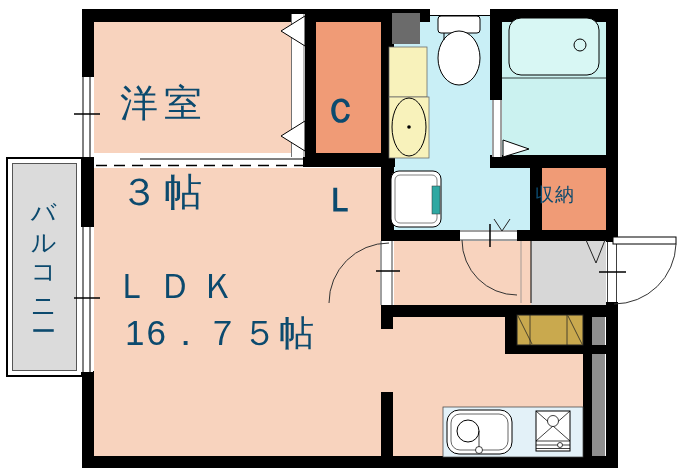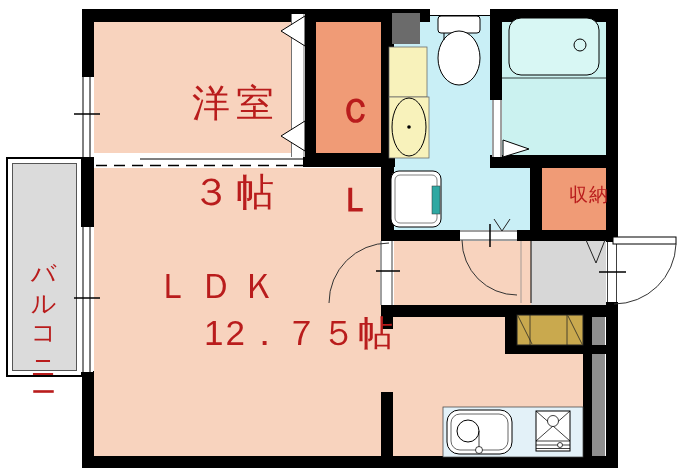--- a/index.html
+++ b/index.html
@@ -1,20 +1,20 @@
 <!DOCTYPE html>
 <html><head>
 <meta charset="utf-8">
 <style>
   html,body{margin:0;padding:0;background:#fff;}
   .canvas{position:relative;width:680px;height:471px;background:#ffffff;overflow:hidden;
           font-family:"Liberation Sans","DejaVu Sans",sans-serif;}
   .abs{position:absolute;}
   .wall{position:absolute;background:#000;}
-  .lbl{position:absolute;color:#b91c1c;text-align:right;white-space:pre-line;}
+  .lbl{position:absolute;color:#0c4a6e;text-align:left;white-space:pre-line;}
   svg.overlay{position:absolute;left:0;top:0;pointer-events:none;}
 </style>
 </head>
 <body>
 
 <div class="canvas">
 
   <div class="abs" style="left:94px;top:22px;width:209px;height:135px;background:#F8D3BE;"></div>
   <div class="abs" style="left:94px;top:153px;width:209px;height:15px;background:#fff;"></div>
   <div class="abs" style="left:316px;top:22px;width:65px;height:131px;background:#F09B76;"></div>
@@ -186,19 +186,19 @@
     <div>洋室</div>
     <div>３帖</div>
   </div>
 
   <div class="lbl" style="left:324px;top:44px;width:48px;font-size:33px;line-height:1.35;font-weight:600;">
     <div>Ｃ</div>
     <div>Ｌ</div>
   </div>
 
   <div class="lbl" style="left:115px;top:263px;width:170px;font-size:35px;letter-spacing:8px;">ＬＤＫ</div>
-  <div class="lbl" style="left:125px;top:310px;width:270px;font-size:35px;letter-spacing:2px;">12．７５帖</div>
+  <div class="lbl" style="left:125px;top:310px;width:270px;font-size:35px;letter-spacing:2px;">16．７５帖</div>
 
   <div class="lbl" style="left:535px;top:182px;width:74px;font-size:19px;letter-spacing:1px;">収納</div>
 
   <div class="lbl" style="left:29px;top:184px;width:32px;height:200px;font-size:25px;letter-spacing:5px;writing-mode:vertical-rl;text-orientation:upright;">バルコニー</div>
 
 </div>
 
 </body></html>

